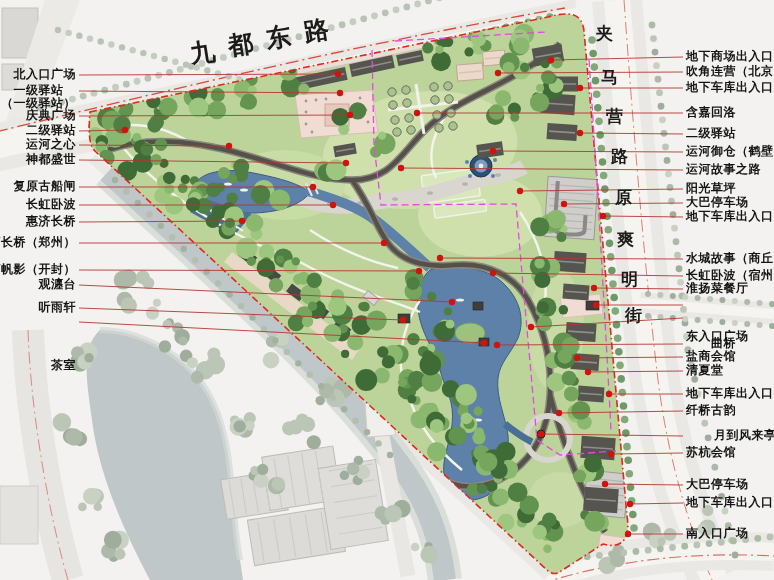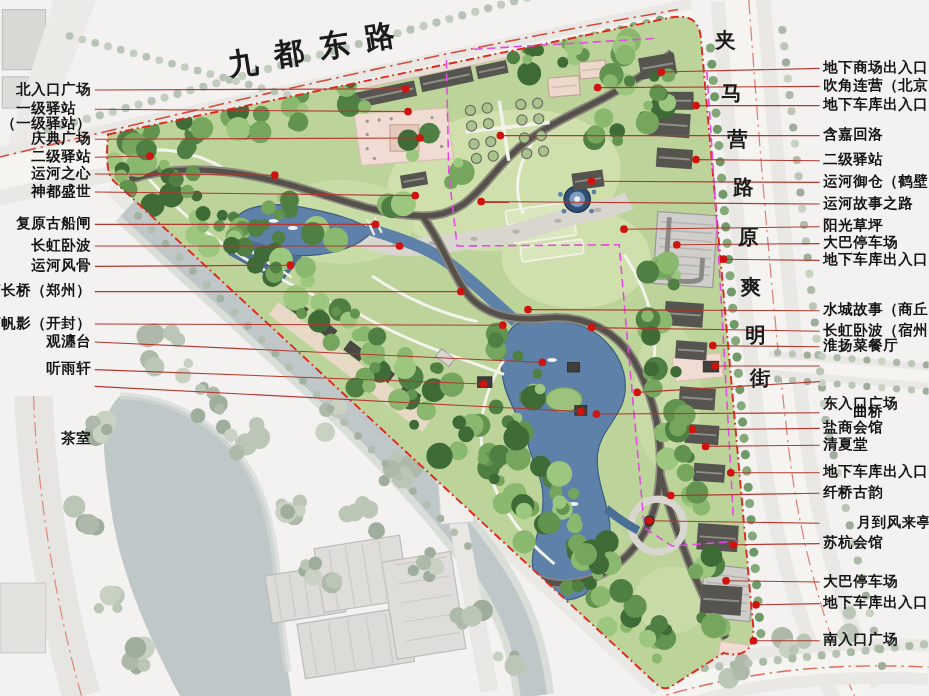--- a/index.html
+++ b/index.html
@@ -1080,21 +1080,21 @@
       <div class="callout left" style="top: 153px; right: 698px;">
         <span class="l2">神都盛世</span>
       </div>
       <div class="callout left" style="top: 180px; right: 698px;">
         <span class="l2">复原古船闸</span>
       </div>
       <div class="callout left" style="top: 198px; right: 698px;">
         <span class="l2">长虹卧波</span>
       </div>
       <div class="callout left" style="top: 215px; right: 698px;">
-        <span class="l2">运河风骨</span>
+        <span class="l2">惠济长桥</span>
       </div>
       <div class="callout left" style="top: 236px; right: 698px;">
         <span class="l2">惠济长桥（郑州）</span>
       </div>
       <div class="callout left" style="top: 263px; right: 698px;">
         <span class="l2">汴河帆影（开封）</span>
       </div>
       <div class="callout left" style="top: 278px; right: 698px;">
         <span class="l2">观瀍台</span>
       </div>

